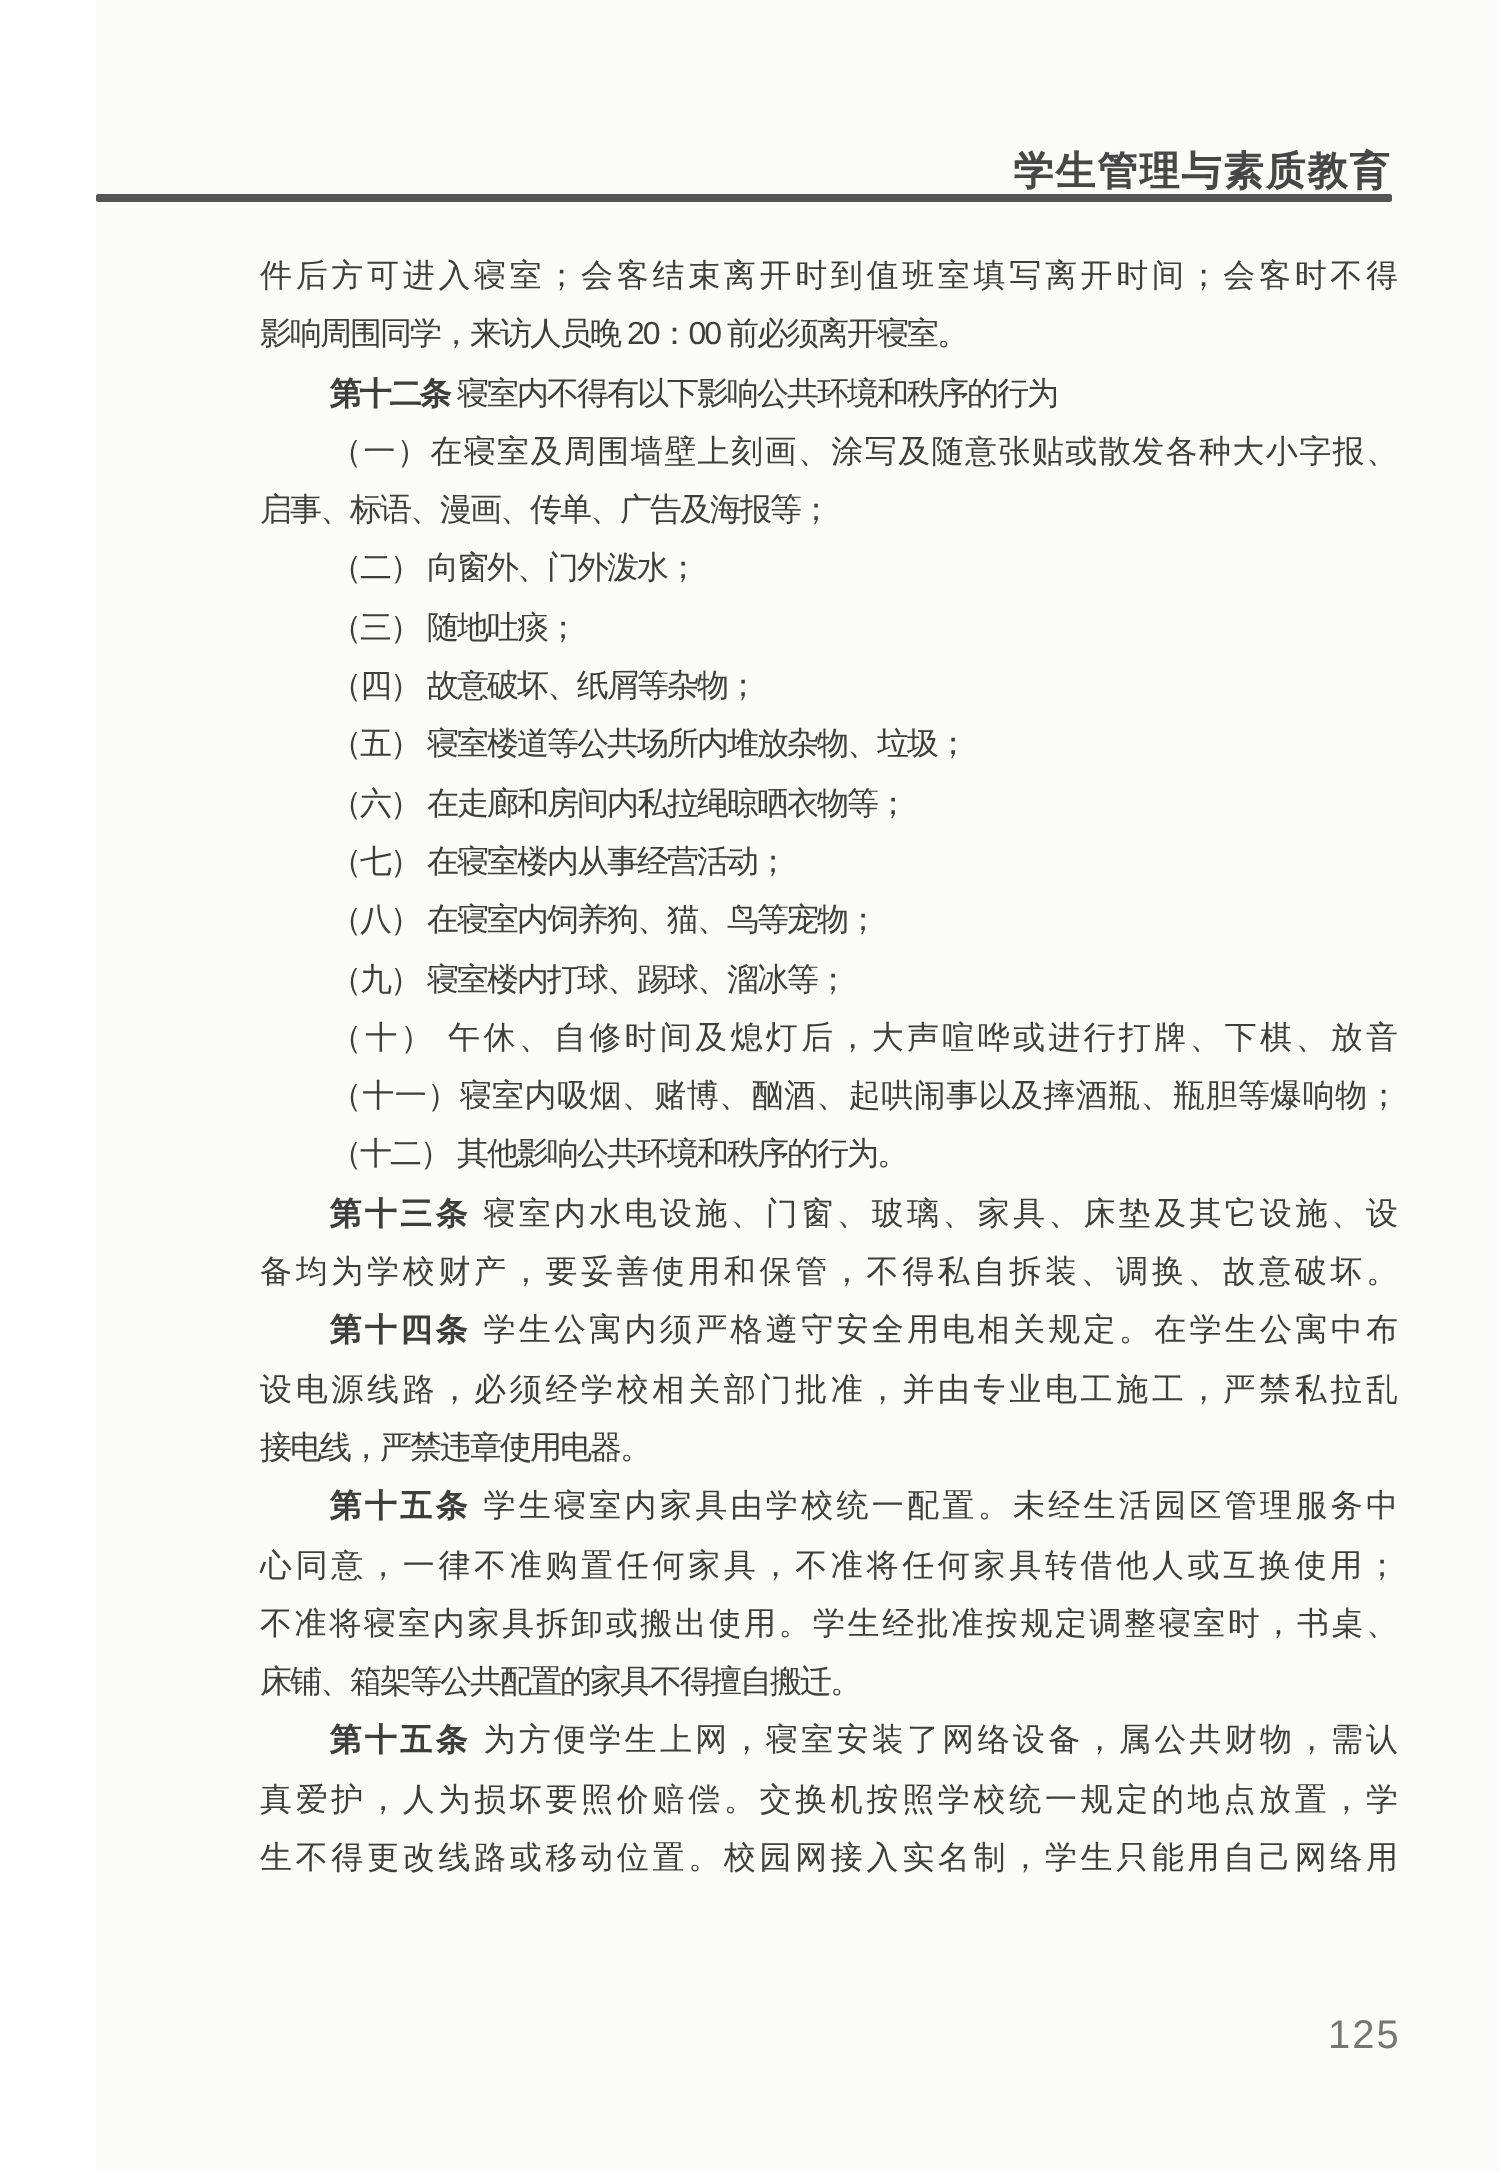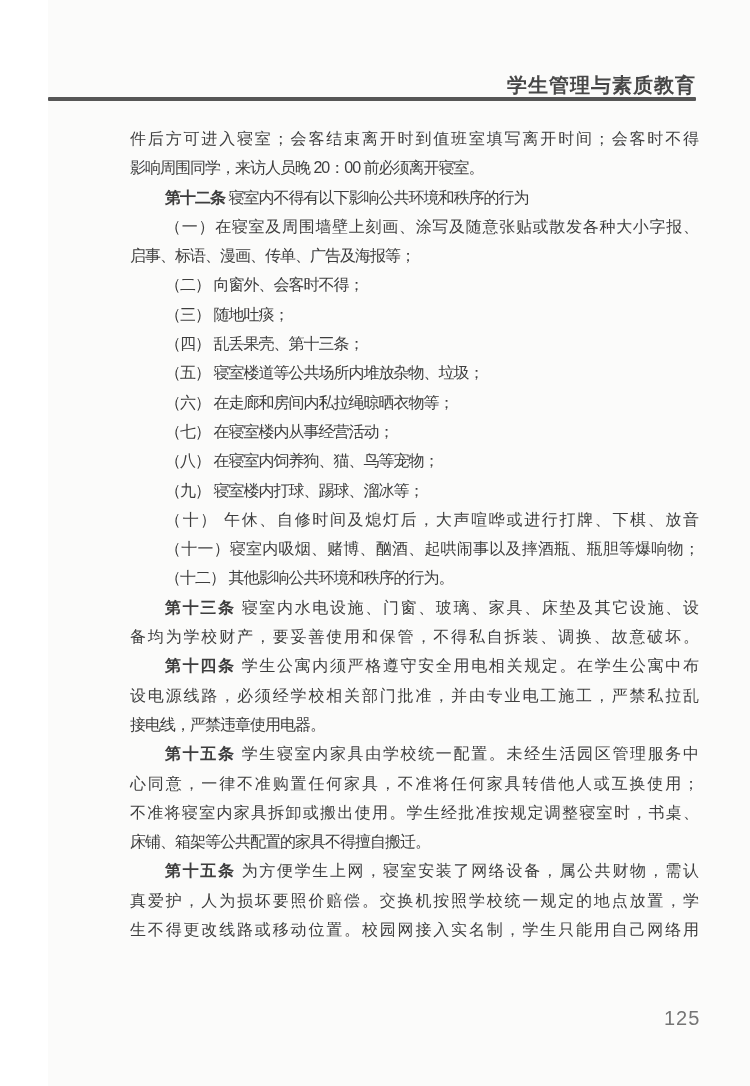--- a/index.html
+++ b/index.html
@@ -83,23 +83,23 @@
   </div>
 
   <div class="header-rule"></div>
 
   <div class="body-text">
       <div class="line fill"><span>件后方可进入寝室；会客结束离开时到值班室填写离开时间；会客时不得</span></div>
       <div class="line"><span>影响周围同学，来访人员晚 20：00 前必须离开寝室。</span></div>
       <div class="line ind"><b>第十二条</b><span> 寝室内不得有以下影响公共环境和秩序的行为</span></div>
       <div class="line ind fill"><span>（一）在寝室及周围墙壁上刻画、涂写及随意张贴或散发各种大小字报、</span></div>
       <div class="line"><span>启事、标语、漫画、传单、广告及海报等；</span></div>
-      <div class="line ind"><span>（二） 向窗外、会客时不得；</span></div>
+      <div class="line ind"><span>（二） 向窗外、门外泼水；</span></div>
       <div class="line ind"><span>（三） 随地吐痰；</span></div>
-      <div class="line ind"><span>（四） 乱丢果壳、第十三条；</span></div>
+      <div class="line ind"><span>（四） 故意破坏、纸屑等杂物；</span></div>
       <div class="line ind"><span>（五） 寝室楼道等公共场所内堆放杂物、垃圾；</span></div>
       <div class="line ind"><span>（六） 在走廊和房间内私拉绳晾晒衣物等；</span></div>
       <div class="line ind"><span>（七） 在寝室楼内从事经营活动；</span></div>
       <div class="line ind"><span>（八） 在寝室内饲养狗、猫、鸟等宠物；</span></div>
       <div class="line ind"><span>（九） 寝室楼内打球、踢球、溜冰等；</span></div>
       <div class="line ind fill"><span>（十） 午休、自修时间及熄灯后，大声喧哗或进行打牌、下棋、放音</span></div>
       <div class="line ind fill tight"><span>（十一）寝室内吸烟、赌博、酗酒、起哄闹事以及摔酒瓶、瓶胆等爆响物；</span></div>
       <div class="line ind"><span>（十二） 其他影响公共环境和秩序的行为。</span></div>
       <div class="line ind fill"><b>第十三条</b><span> 寝室内水电设施、门窗、玻璃、家具、床垫及其它设施、设</span></div>
       <div class="line fill"><span>备均为学校财产，要妥善使用和保管，不得私自拆装、调换、故意破坏。</span></div>

